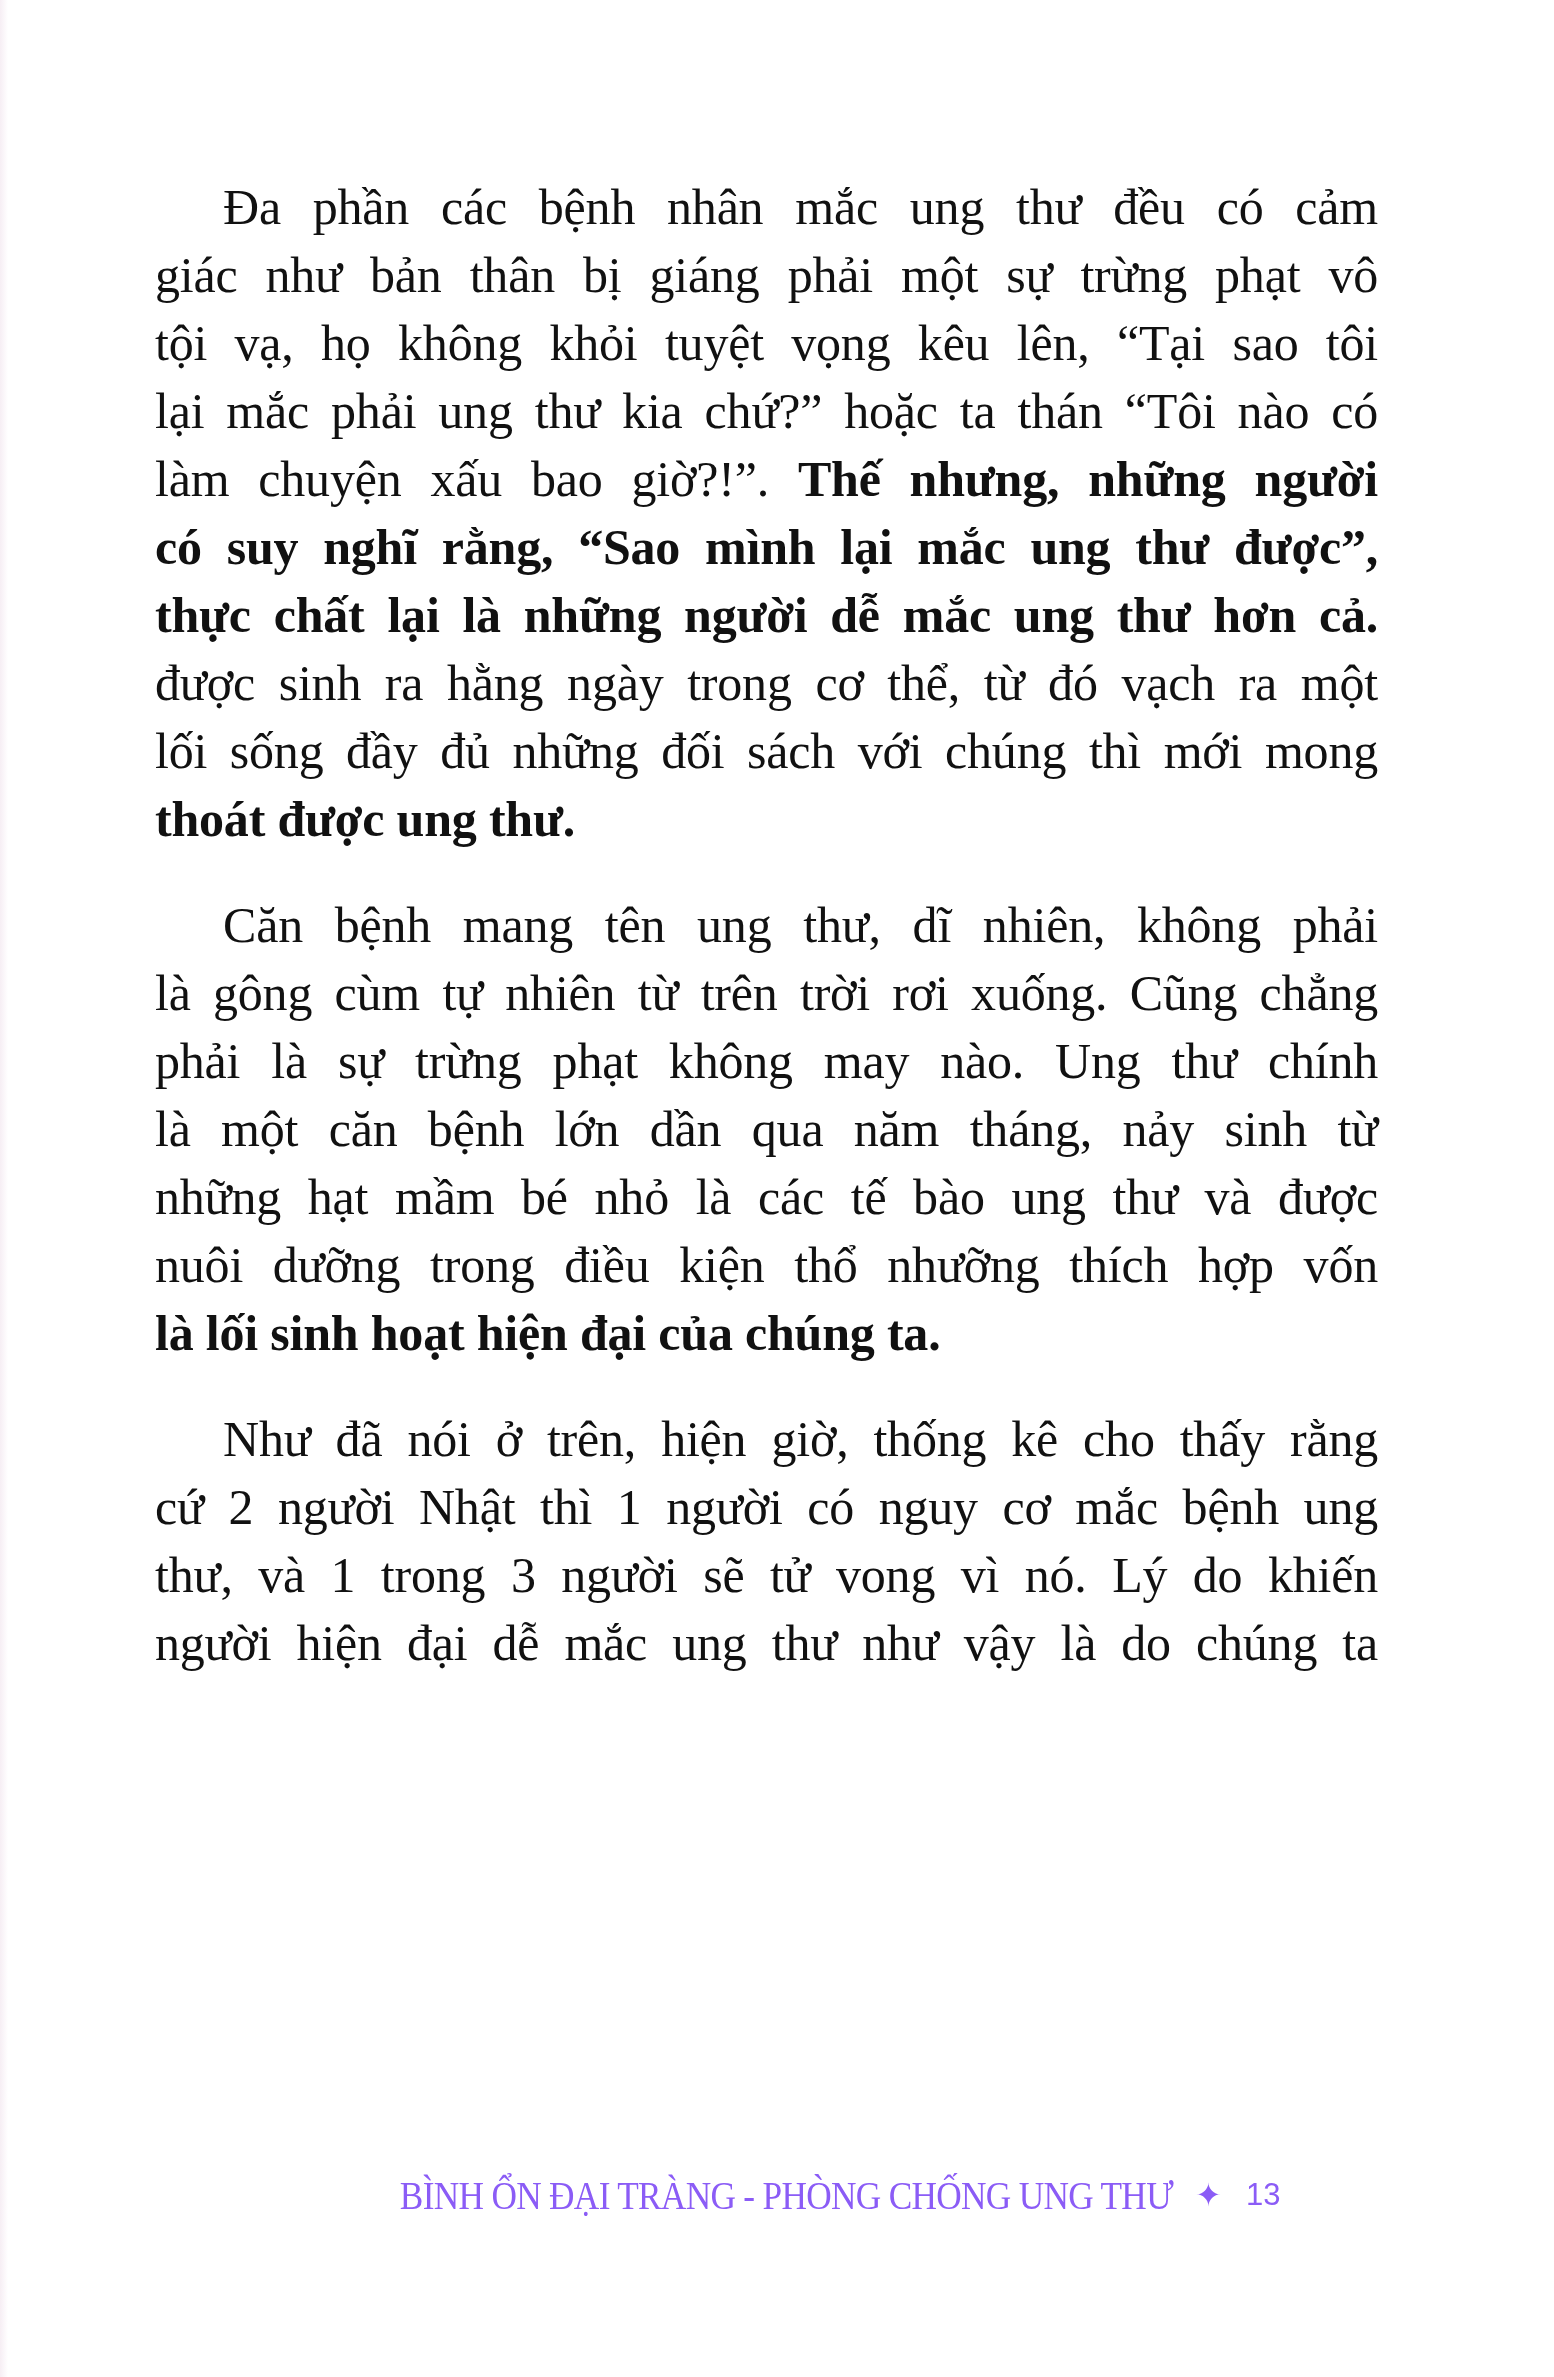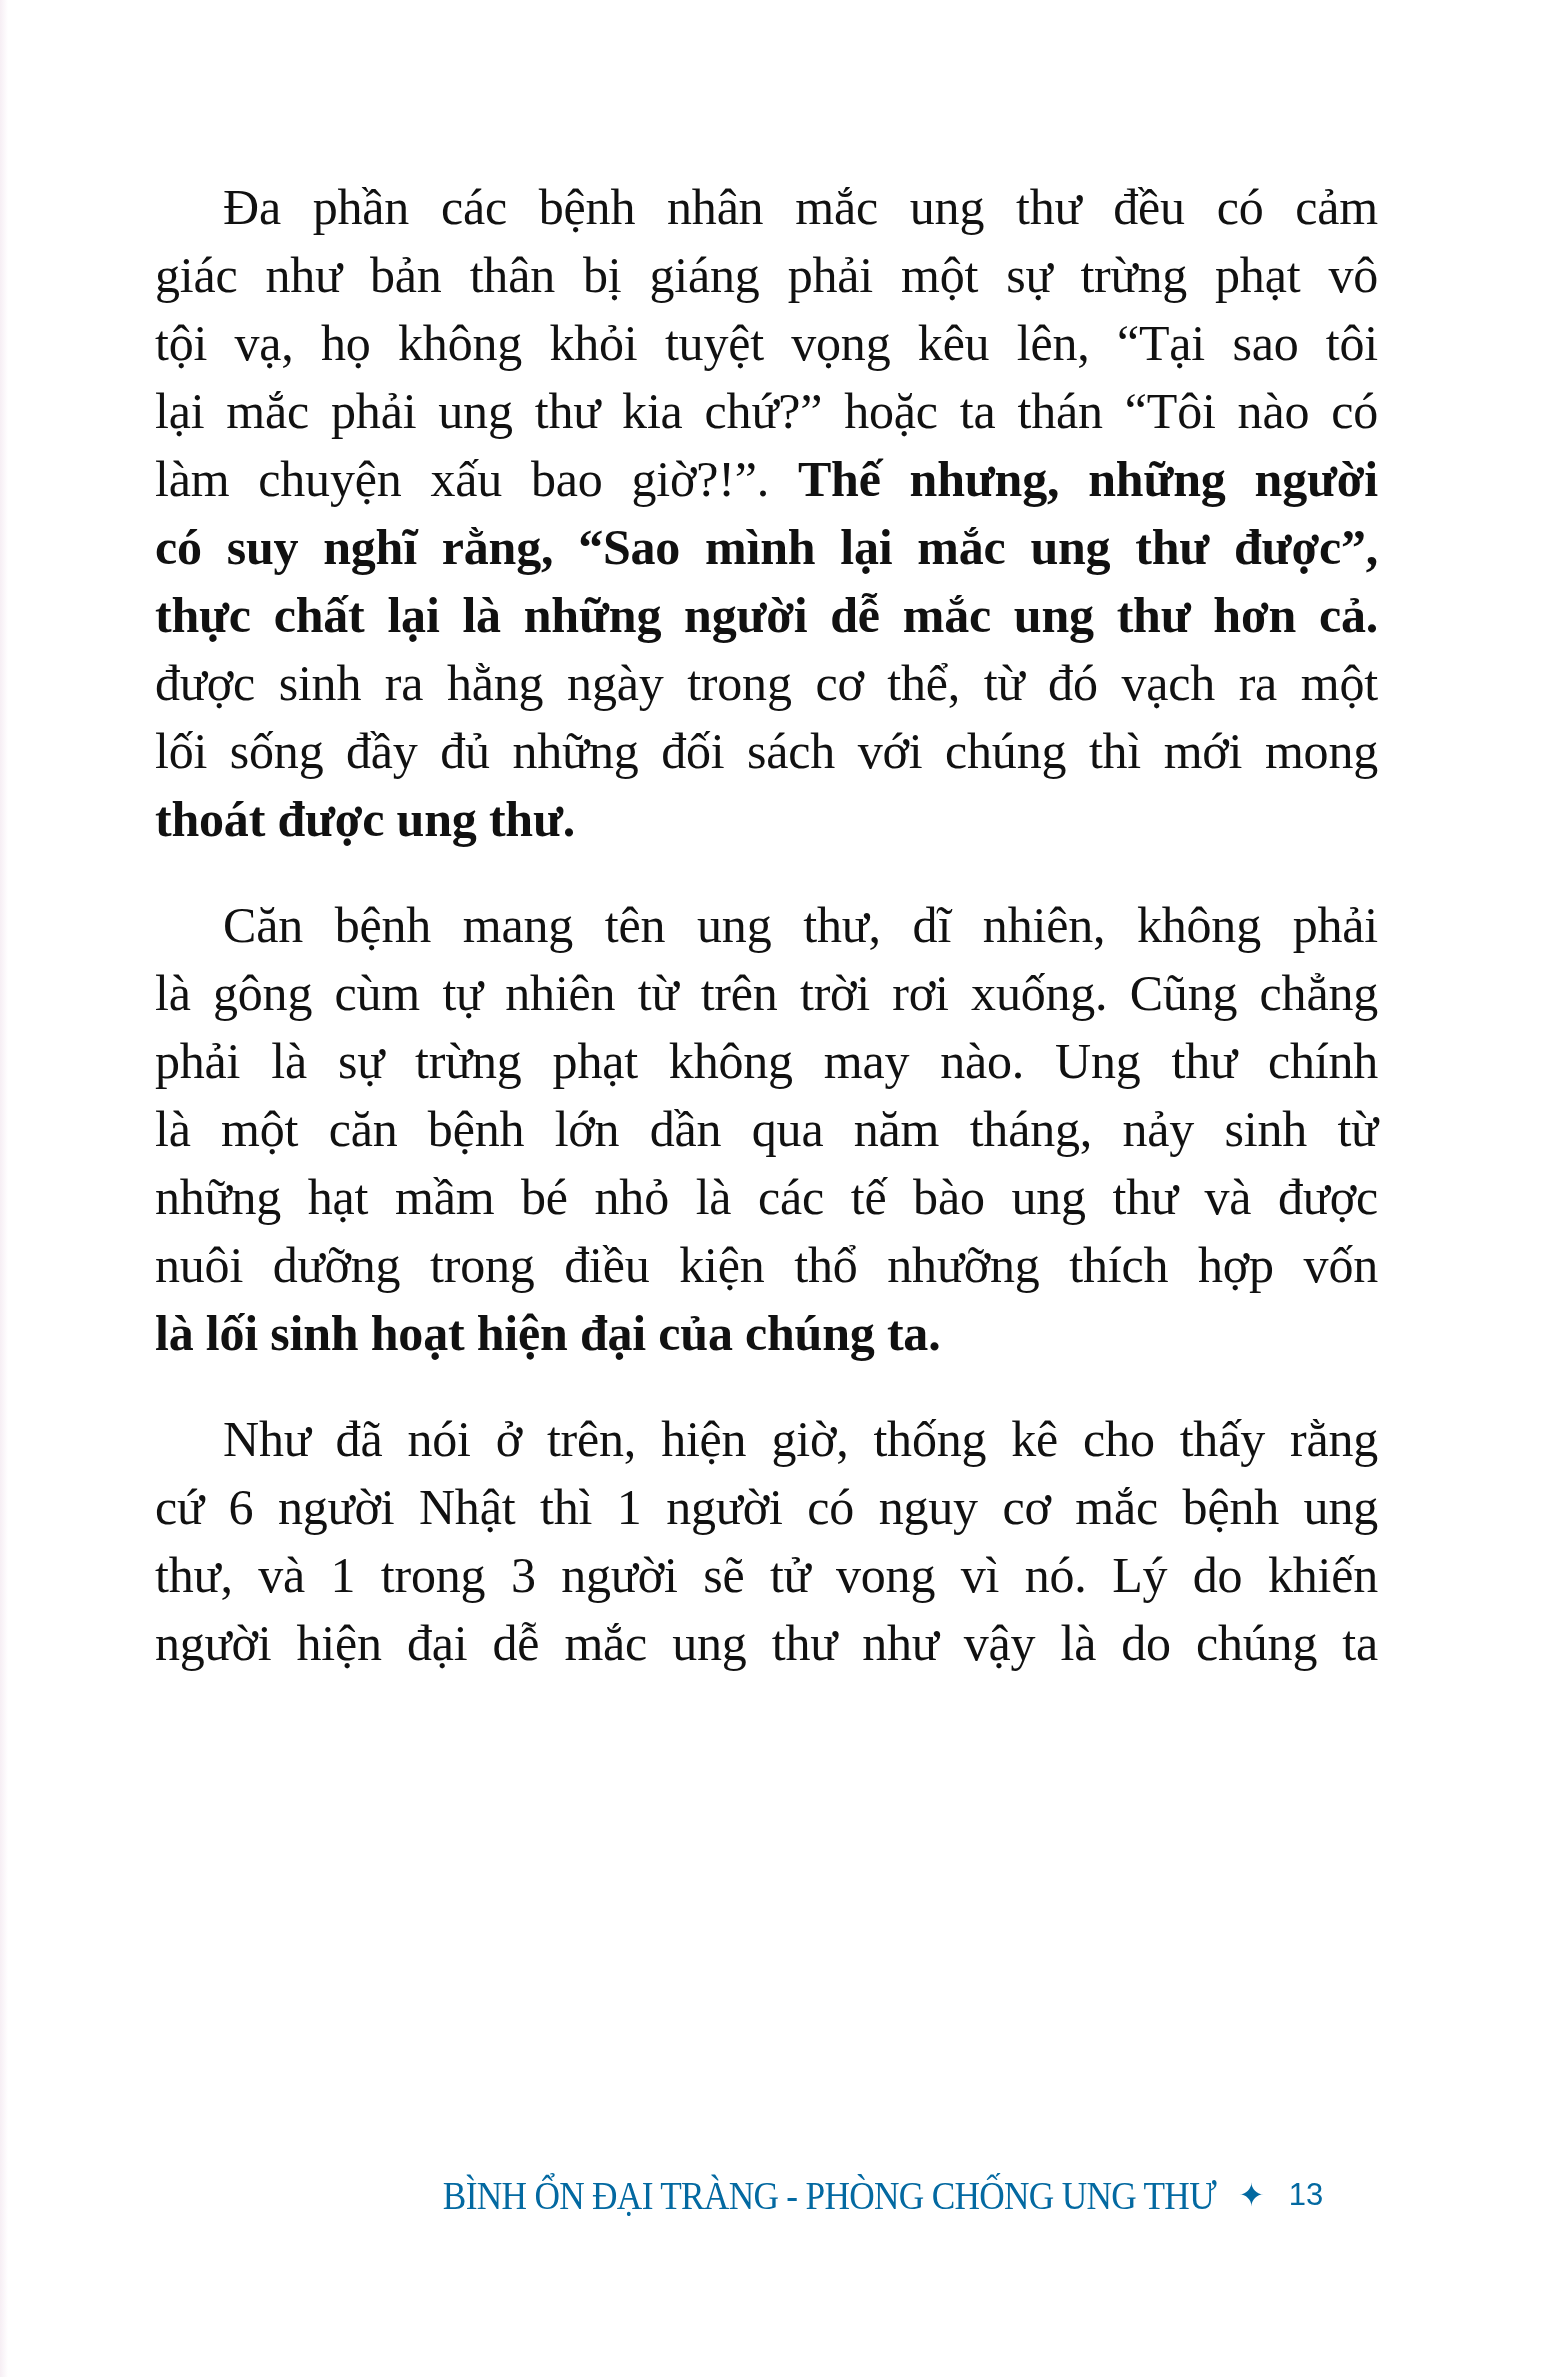--- a/index.html
+++ b/index.html
@@ -48,29 +48,29 @@
     .line.last {
       text-align: left;
       text-align-last: left;
       font-weight: bold;
     }
     .bold {
       font-weight: bold;
     }
     .footer {
       position: absolute;
-      left: 262px;
+      left: 274px;
       width: 1116px;
       top: 2167px;
       height: 55px;
       display: flex;
       align-items: center;
-      justify-content: center;
+      justify-content: flex-start;
       font-size: 41px;
-      color: #0369a1;
+      color: #8b5cf6;
     }
     .running-title {
       letter-spacing: -0.8px;
       transform: scaleX(0.86);
       transform-origin: right center;
       margin-right: 14.3px;
     }
     .ornament {
       font-size: 32px;
       margin: 0 24px 0 8px;
@@ -105,21 +105,21 @@
     <span class="line">là gông cùm tự nhiên từ trên trời rơi xuống. Cũng chẳng</span>
     <span class="line">phải là sự trừng phạt không may nào. Ung thư chính</span>
     <span class="line">là một căn bệnh lớn dần qua năm tháng, nảy sinh từ</span>
     <span class="line">những hạt mầm bé nhỏ là các tế bào ung thư và được</span>
     <span class="line">nuôi dưỡng trong điều kiện thổ nhưỡng thích hợp vốn</span>
     <span class="line last">là lối sinh hoạt hiện đại của chúng ta.</span>
   </p>
 
   <p class="para">
     <span class="line first">Như đã nói ở trên, hiện giờ, thống kê cho thấy rằng</span>
-    <span class="line">cứ 6 người Nhật thì 1 người có nguy cơ mắc bệnh ung</span>
+    <span class="line">cứ 2 người Nhật thì 1 người có nguy cơ mắc bệnh ung</span>
     <span class="line">thư, và 1 trong 3 người sẽ tử vong vì nó. Lý do khiến</span>
     <span class="line">người hiện đại dễ mắc ung thư như vậy là do chúng ta</span>
   </p>
 
 </main>
 
 <footer class="footer">
   <span class="running-title">BÌNH ỔN ĐẠI TRÀNG - PHÒNG CHỐNG UNG THƯ</span>
   <span class="ornament">✦</span>
   <span class="page-number">13</span>

